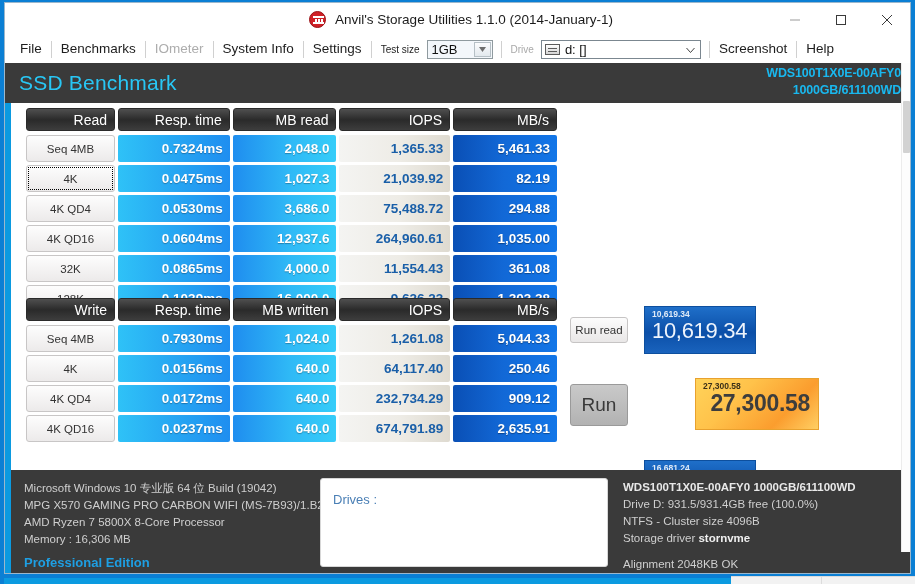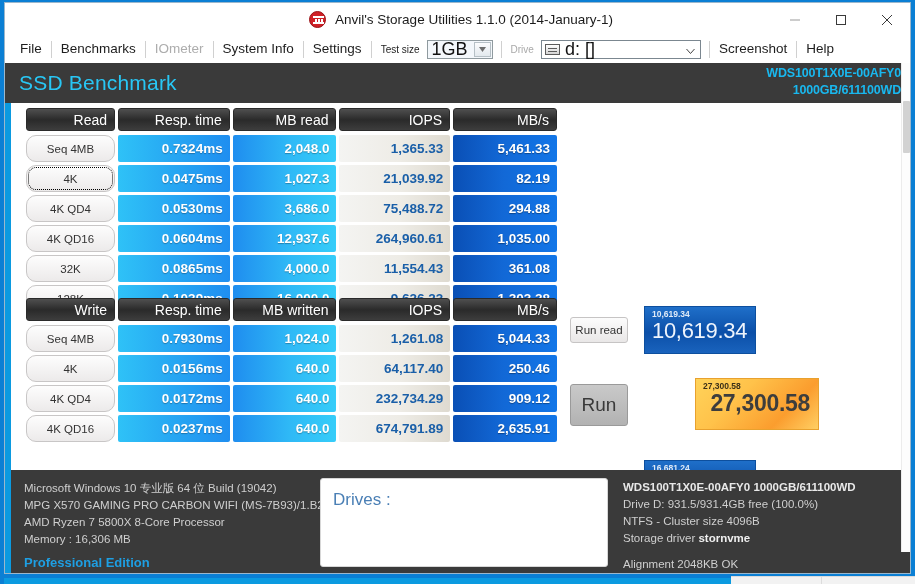--- a/index.html
+++ b/index.html
@@ -111,21 +111,21 @@
     white-space: nowrap;
   }
   .menu-label.dim { color: #a9a9a9; }
 
   .combo {
     height: 19px;
     border: 1px solid #8f9a9f;
     background: #f3f7fb;
     display: flex;
     align-items: center;
-    font-size: 18px;
+    font-size: 13px;
     color: #111;
     position: relative;
   }
   .combo.testsize { width: 66px; padding-left: 4px; }
   .combo .arrowbox {
     position: absolute;
     right: 1px; top: 1px; bottom: 1px;
     width: 17px;
     background: linear-gradient(#fbfcfd,#e3e9ee);
     border: 1px solid #b6c0c6;
@@ -230,21 +230,21 @@
     font-size: 14px;
     border: 1px solid #2a2a2a;
     border-radius: 3px;
     padding-right: 7px;
   }
 
   
   .lbl {
     background: linear-gradient(#fdfdfd,#eceaea);
     border: 1px solid #c8c6c6;
-    border-radius: 10px;
+    border-radius: 3px;
     color: #333333;
     font-size: 11.5px;
     font-weight: normal;
     justify-content: center;
     padding-right: 0;
   }
   .lbl.focus { outline: 1px dotted #000; outline-offset: -3px; }
 
   
   .v-resp {
@@ -356,21 +356,21 @@
   .fgap { height: 9px; }
 
   .notesbox {
     width: 100%; height: 89px;
     background: #ffffff;
     border: 1px solid #d7d7d7;
     border-radius: 3px;
     padding: 10px 0 0 12px;
   }
   .notesline {
-    font-size: 17px;
+    font-size: 13px;
     color: #4a7fb5;
     line-height: 21px;
   }
 
   
   .vscroll {
     position: absolute;
     right: 0; top: 60px;
     width: 9px; height: 489px;
     background: #fdfdfd;

